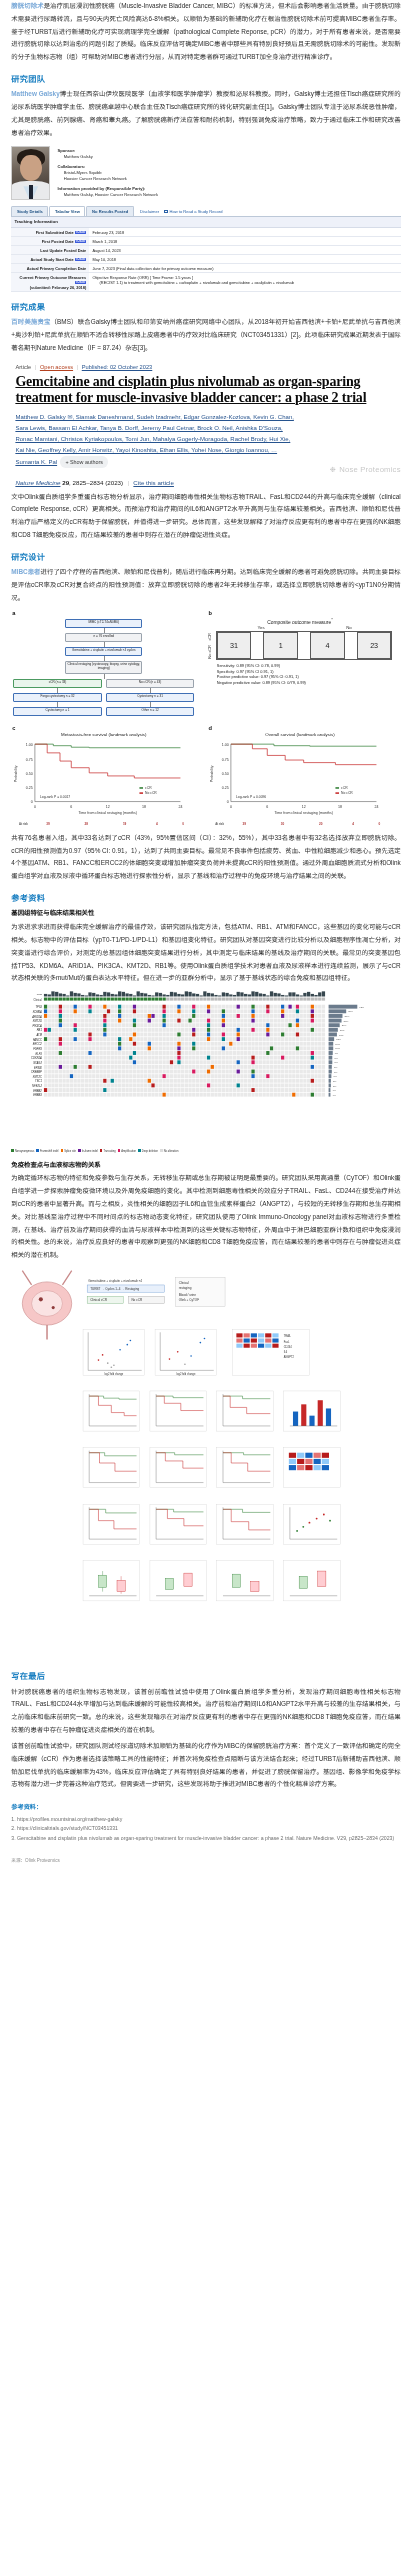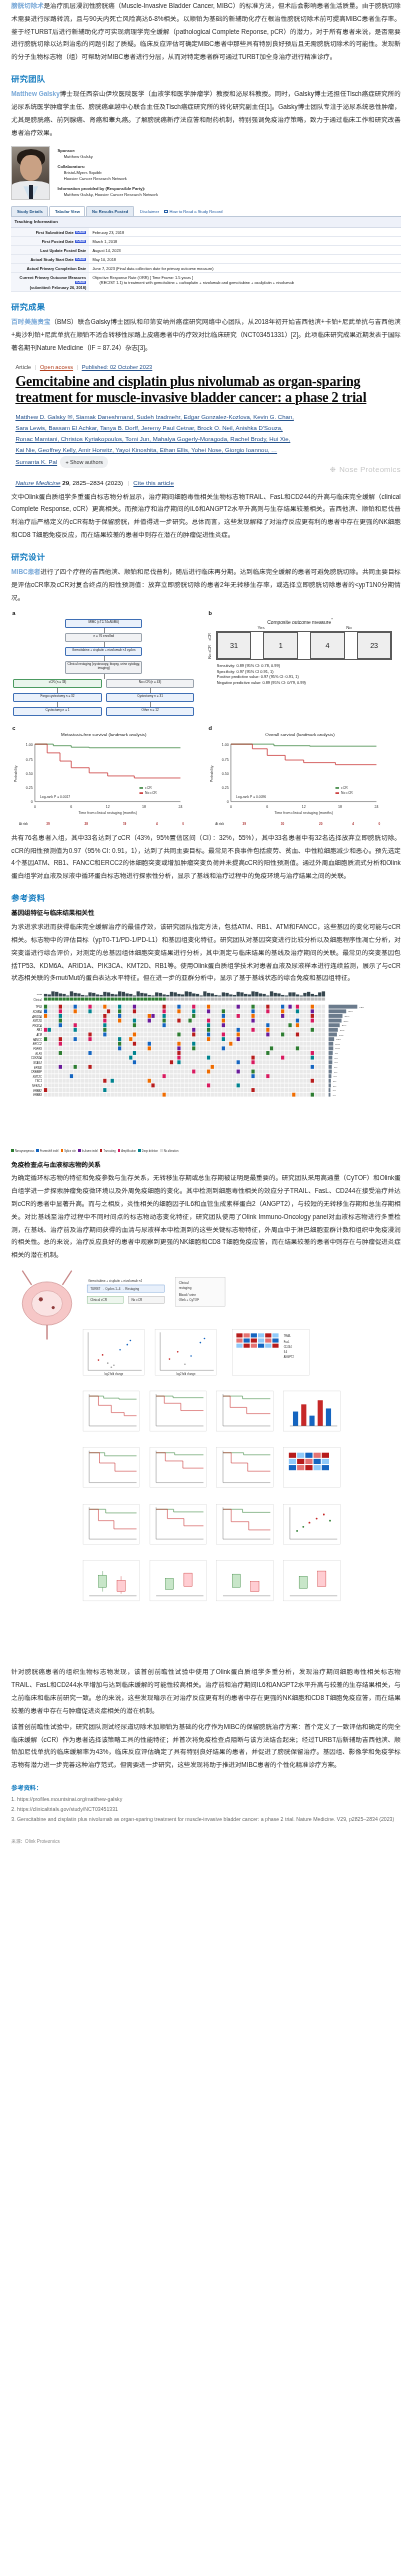--- a/index.html
+++ b/index.html
@@ -2458,20 +2458,21 @@
         <g transform="translate(390,0)">
           <rect x="0" y="0" width="110" height="78" fill="#fff" stroke="#ccc" stroke-width="0.6"></rect>
           <line x1="12" y1="68" x2="104" y2="68" stroke="#555" stroke-width="0.7"></line>
           <rect x="30" y="30" width="16" height="24" fill="#c8e6c9" stroke="#2e7d32" stroke-width="0.7"></rect>
           <rect x="66" y="20" width="16" height="30" fill="#ffcdd2" stroke="#c62828" stroke-width="0.7"></rect>
         </g>
       </g>
     </svg>
   </div>
 
+  <h2 class="sec-title">写在最后</h2>
   <p class="body">针对膀胱癌患者的组织生物标志物发现，该首创前瞻性试验中使用了Olink蛋白质组学多重分析，发现治疗期间细胞毒性相关标志物TRAIL、FasL和CD244水平增加与达到临床缓解的可能性较高相关。治疗前和治疗期间IL6和ANGPT2水平升高与较差的生存结果相关，与之前临床和临床前研究一致。总的来说，这些发现暗示在对治疗反应更有利的患者中存在更强的NK细胞和CD8 T细胞免疫应答，而在结果较差的患者中存在与肿瘤促进炎症相关的潜在机制。</p>
   <p class="body">该首创前瞻性试验中，研究团队测试经尿道切除术加顺铂为基础的化疗作为MIBC的保留膀胱治疗方案：首个定义了一致评估和确定的完全临床缓解（cCR）作为患者选择该策略工具的性能特征；并首次将免疫检查点阻断与该方法结合起来；经过TURBT后新辅助吉西他滨、顺铂加尼伐单抗的临床缓解率为43%，临床反应评估确定了具有特别良好结果的患者，并促进了膀胱保留治疗。基因组、影像学和免疫学标志物有潜力进一步完善这种治疗范式，但需要进一步研究，这些发现将助于推进对MIBC患者的个性化精准诊疗方案。</p>
 
   <div class="refs-title">参考资料：</div>
   <div class="refs">
     <div>1. https://profiles.mountsinai.org/matthew-galsky</div>
     <div>2. https://clinicaltrials.gov/study/NCT03451331</div>
     <div>3. Gemcitabine and cisplatin plus nivolumab as organ-sparing treatment for muscle-invasive bladder cancer: a phase 2 trial. Nature Medicine. V29, p2825–2834 (2023)</div>
   </div>
 

